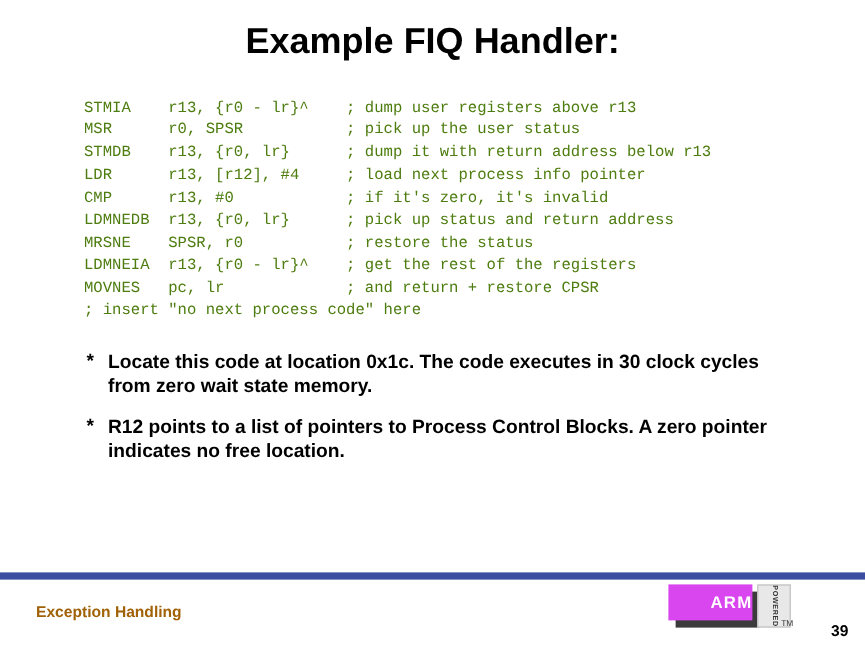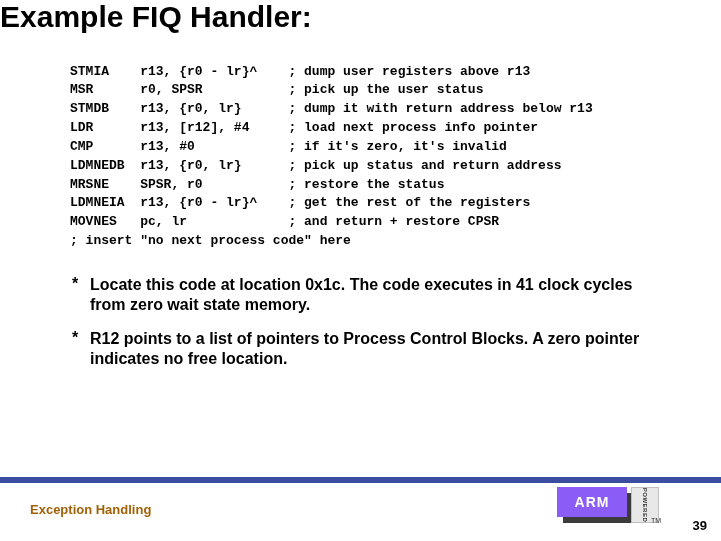--- a/index.html
+++ b/index.html
@@ -5,32 +5,33 @@
   * { margin: 0; padding: 0; box-sizing: border-box; }
   body {
     width: 721px;
     height: 541px;
     background: #ffffff;
     font-family: Arial, Helvetica, sans-serif;
     position: relative;
     overflow: hidden;
   }
   .title {
-    text-align: left;
+    text-align: center;
     font-weight: bold;
     font-size: 30px;
     color: #000;
+    padding-top: 18px;
     line-height: 1.15;
   }
   .code-block {
     font-family: "Courier New", Courier, monospace;
-    font-weight: bold;
+    font-weight: normal;
     font-size: 13px;
     white-space: pre;
-    color: #000000;
+    color: #4d7c0f;
     margin: 28px 0 0 70px;
     line-height: 1.45;
   }
   .bullets {
     margin: 24px 72px 0 72px;
   }
   .bullet {
     font-size: 16px;
     font-weight: bold;
     color: #000;
@@ -76,28 +77,28 @@
   .arm-shadow {
     position: absolute;
     left: 6px; top: 6px;
     width: 70px; height: 30px;
     background: #3b3b3b;
   }
   .arm-box {
     position: absolute;
     left: 0; top: 0;
     width: 70px; height: 30px;
-    background: #8b5cf6;
+    background: #d946ef;
     color: #fff;
     font-weight: bold;
     font-size: 14px;
     letter-spacing: 1px;
     display: flex;
     align-items: center;
-    justify-content: center;
+    justify-content: flex-end;
     font-family: Arial, sans-serif;
   }
   .powered {
     position: absolute;
     left: 74px;
     top: 0;
     height: 36px;
     width: 28px;
     background: #e8e8e8;
     border: 1px solid #c0c0c0;
@@ -134,21 +135,21 @@
 CMP      r13, #0            ; if it's zero, it's invalid
 LDMNEDB  r13, {r0, lr}      ; pick up status and return address
 MRSNE    SPSR, r0           ; restore the status
 LDMNEIA  r13, {r0 - lr}^    ; get the rest of the registers
 MOVNES   pc, lr             ; and return + restore CPSR
 ; insert "no next process code" here</pre>
 
 <div class="bullets">
   <div class="bullet">
     <span class="star">*</span>
-    <span class="txt">Locate this code at location 0x1c. The code executes in 41 clock cycles from zero wait state memory.</span>
+    <span class="txt">Locate this code at location 0x1c. The code executes in 30 clock cycles from zero wait state memory.</span>
   </div>
   <div class="bullet">
     <span class="star">*</span>
     <span class="txt">R12 points to a list of pointers to Process Control Blocks. A zero pointer indicates no free location.</span>
   </div>
 </div>
 
 <div class="footer-line"></div>
 <div class="footer-label">Exception Handling</div>
 <div class="page-num">39</div>

